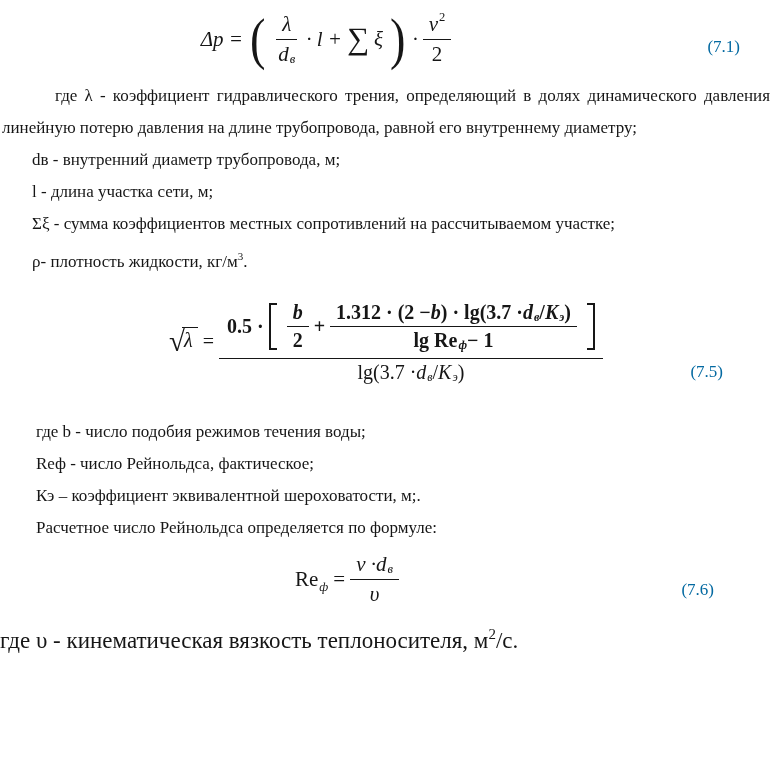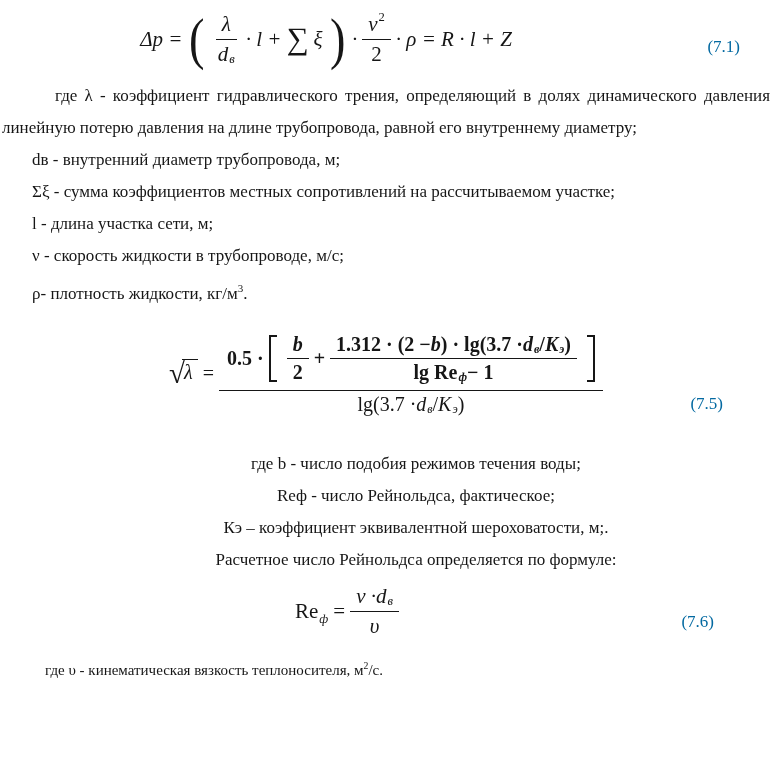--- a/index.html
+++ b/index.html
@@ -54,22 +54,22 @@
   .nrow { display: inline-flex; align-items: center; gap: 5px; padding: 2px 2px 4px; font-weight: bold; }
 
   
   .para {
     margin: 4px 2px 0 2px;
     font-size: 17px; line-height: 32px;
     text-align: justify; text-indent: 53px;
   }
   .line { font-size: 17px; line-height: 32px; padding-left: 32px; }
   .list2 { margin-top: 16px; }
-  .list2 .line { padding-left: 60px; text-align: center; }
-  .lastline { margin-top: 6px; padding-left: 45px; font-size: 15px; line-height: 32px; }
+  .list2 .line { padding-left: 36px; }
+  .lastline { margin-top: 6px; font-size: 23px; line-height: 32px; }
   sup.u3 { font-size: 0.65em; }
 </style>
 </head>
 <body>
 
 <div class="page">
 
   <div class="eqrow r71">
     <div class="formula">
       <span>Δp =</span>
@@ -86,32 +86,30 @@
       <span>ξ</span>
       <span class="paren">)</span>
       <span>·</span>
       <span class="frac">
         <span class="num">
             <span>ν</span>
             <span class="ssup up">2</span>
           </span>
         <span class="den up">2</span>
       </span>
-      <span>· ρ = R · l + Z</span>
     </div>
     <span class="eqnum n71">(7.1)</span>
   </div>
 
   <p class="para">где λ - коэффициент гидравлического трения, определяющий в долях динамического давления линейную потерю давления на длине трубопровода, равной его внутреннему диаметру;</p>
 
   <div class="list1">
     <div class="line">dв - внутренний диаметр трубопровода, м;</div>
+    <div class="line">l - длина участка сети, м;</div>
     <div class="line">Σξ - сумма коэффициентов местных сопротивлений на рассчитываемом участке;</div>
-    <div class="line">l - длина участка сети, м;</div>
-    <div class="line">ν - скорость жидкости в трубопроводе, м/с;</div>
     <div class="line"><span>ρ- плотность жидкости, кг/м</span><sup class="u3">3</sup><span>.</span></div>
   </div>
 
   <div class="eqrow r75">
     <div class="formula f75">
       <span class="sqrt">
         <span class="rad">√</span>
         <span class="radicand">λ</span>
       </span>
       <span class="up">=</span>

